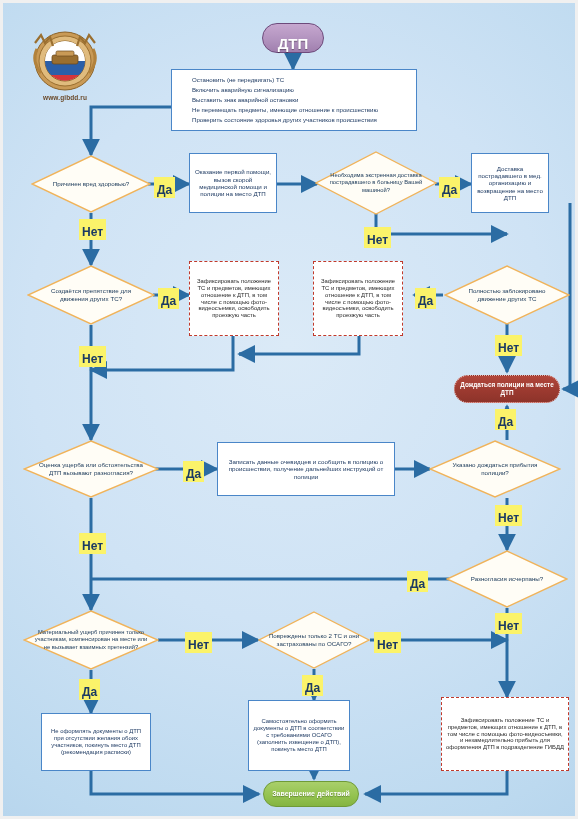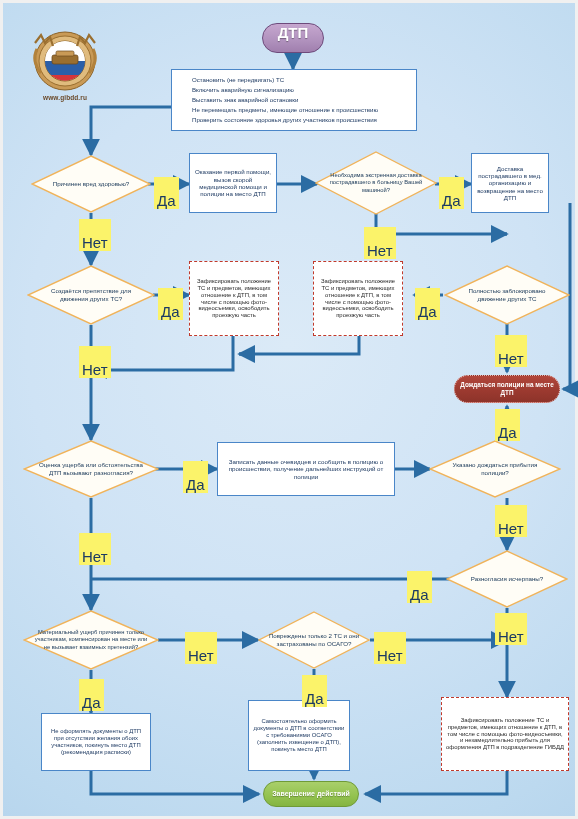--- a/index.html
+++ b/index.html
@@ -28,21 +28,21 @@
     margin-top:1px;letter-spacing:.1px;
   }
 
   
   .term-start{
     left:259px;top:20px;width:62px;height:30px;
     border-radius:15px;
     background:linear-gradient(180deg,#c6a7cf 0%,#b091bd 60%,#a07fae 100%);
     border:1.5px solid #6d4a7b;
     color:#ffffff;font-size:15px;font-weight:bold;
-    display:flex;align-items:flex-start;justify-content:center;
+    display:flex;align-items:flex-end;justify-content:center;
     text-shadow:0 1px 1px rgba(0,0,0,.35);
   }
 
   
   .proc{
     background:#ffffff;border:1px solid #4a86c8;
     display:flex;align-items:center;justify-content:center;
     text-align:center;color:#1f3b63;line-height:1.18;
     padding:3px 4px;
   }
@@ -60,22 +60,22 @@
     position:relative;z-index:2;text-align:center;
     font-size:6.2px;color:#23405f;line-height:1.25;
     padding:0 10px;max-width:100%;
   }
   .dec .label.tiny{font-size:5.8px;}
   .dec svg{position:absolute;left:0;top:0;}
 
   
   .chip{
     position:absolute;background:#fbf36a;color:#1b3a63;
-    font-weight:normal;font-size:15px;line-height:12px;
-    padding:18px 3px 2px 3px;z-index:5;white-space:nowrap;
+    font-weight:bold;font-size:12px;line-height:12px;
+    padding:7px 3px 2px 3px;z-index:5;white-space:nowrap;
   }
 
   
   .term-red{
     left:451px;top:372px;width:106px;height:28px;
     border-radius:14px;
     background:linear-gradient(180deg,#b1463b 0%,#9c3a30 55%,#8d332a 100%);
     border:1.5px dotted #e9b7b1;
     color:#ffffff;font-size:6.4px;font-weight:bold;text-align:center;
     display:flex;align-items:center;justify-content:center;line-height:1.25;

